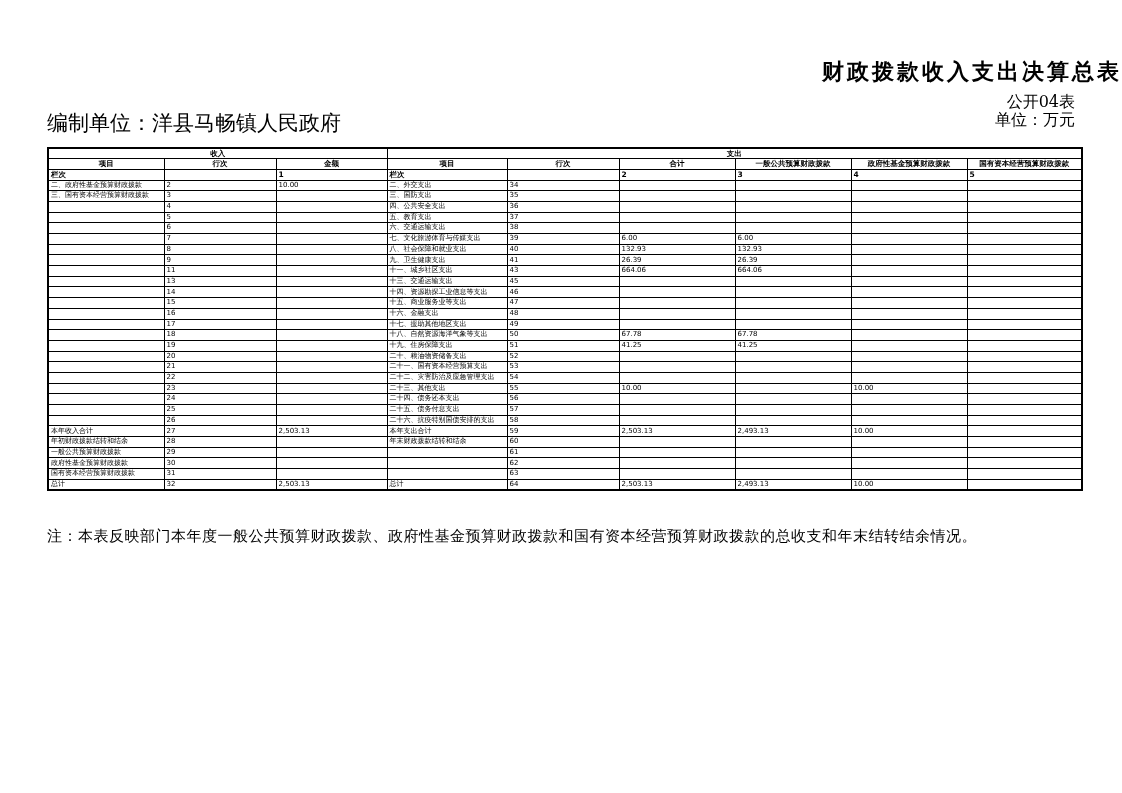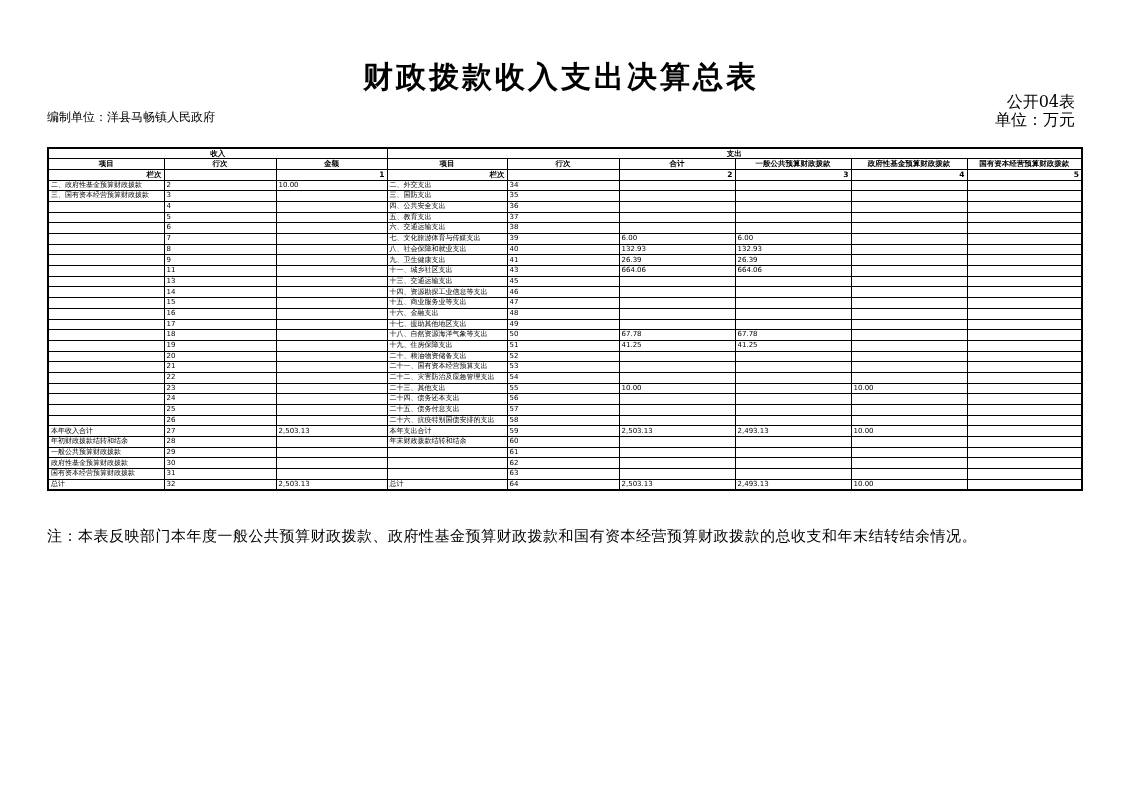--- a/index.html
+++ b/index.html
@@ -1,34 +1,34 @@
 <!DOCTYPE html>
 <html><head>
 <meta charset="utf-8">
 <style>
   * { margin:0; padding:0; box-sizing:border-box; }
   body { background:#fff; font-family:"DejaVu Sans","Liberation Sans",sans-serif; }
   .page { position:relative; width:1122px; height:793px; background:#ffffff; overflow:hidden; }
-  .title { position:absolute; top:57px; left:0; width:100%; text-align:center;
-           font-size:30px; font-weight:900; letter-spacing:3px; color:#000;
+  .title { position:absolute; top:57px; left:0; width:100%; text-align:right;
+           font-size:22px; font-weight:900; letter-spacing:3px; color:#000;
            font-family:"DejaVu Sans","Liberation Sans",sans-serif; }
   .form-no { position:absolute; top:92px; right:47px; font-size:16px; color:#000;
              font-family:"DejaVu Serif","Liberation Serif",serif; }
-  .org { position:absolute; top:109px; left:47px; font-size:12px; color:#000;
+  .org { position:absolute; top:109px; left:47px; font-size:21px; color:#000;
          font-family:"DejaVu Serif","Liberation Serif",serif; }
   .unit { position:absolute; top:110px; right:47px; font-size:16px; color:#000000;
           font-family:"DejaVu Serif","Liberation Serif",serif; }
   table.fin { position:absolute; top:147px; left:47px; width:1034px;
               border-collapse:collapse; table-layout:fixed;
               border:2px solid #000;padding-left:36px; }
   table.fin td { border:1px solid #000; font-size:7px; line-height:1.05;
                  height:10.7px; padding:0 2px; color:#000;
                  white-space:nowrap; overflow:hidden; text-align:left; vertical-align:middle; }
   table.fin thead td { text-align:center; font-weight:bold; font-size:7.5px; }
-  table.fin td.lane { text-align:right; font-weight:bold; }
+  table.fin td.lane { text-align:left; font-weight:bold; }
   .note { position:absolute; top:527px; left:47px; width:1030px; font-size:15px; color:#000;
           font-family:"DejaVu Serif","Liberation Serif",serif; letter-spacing:0.5px; }
 </style>
 </head>
 <body>
 
 <div class="page">
 
   <div class="title">财政拨款收入支出决算总表</div>
   <div class="form-no">公开04表</div>

